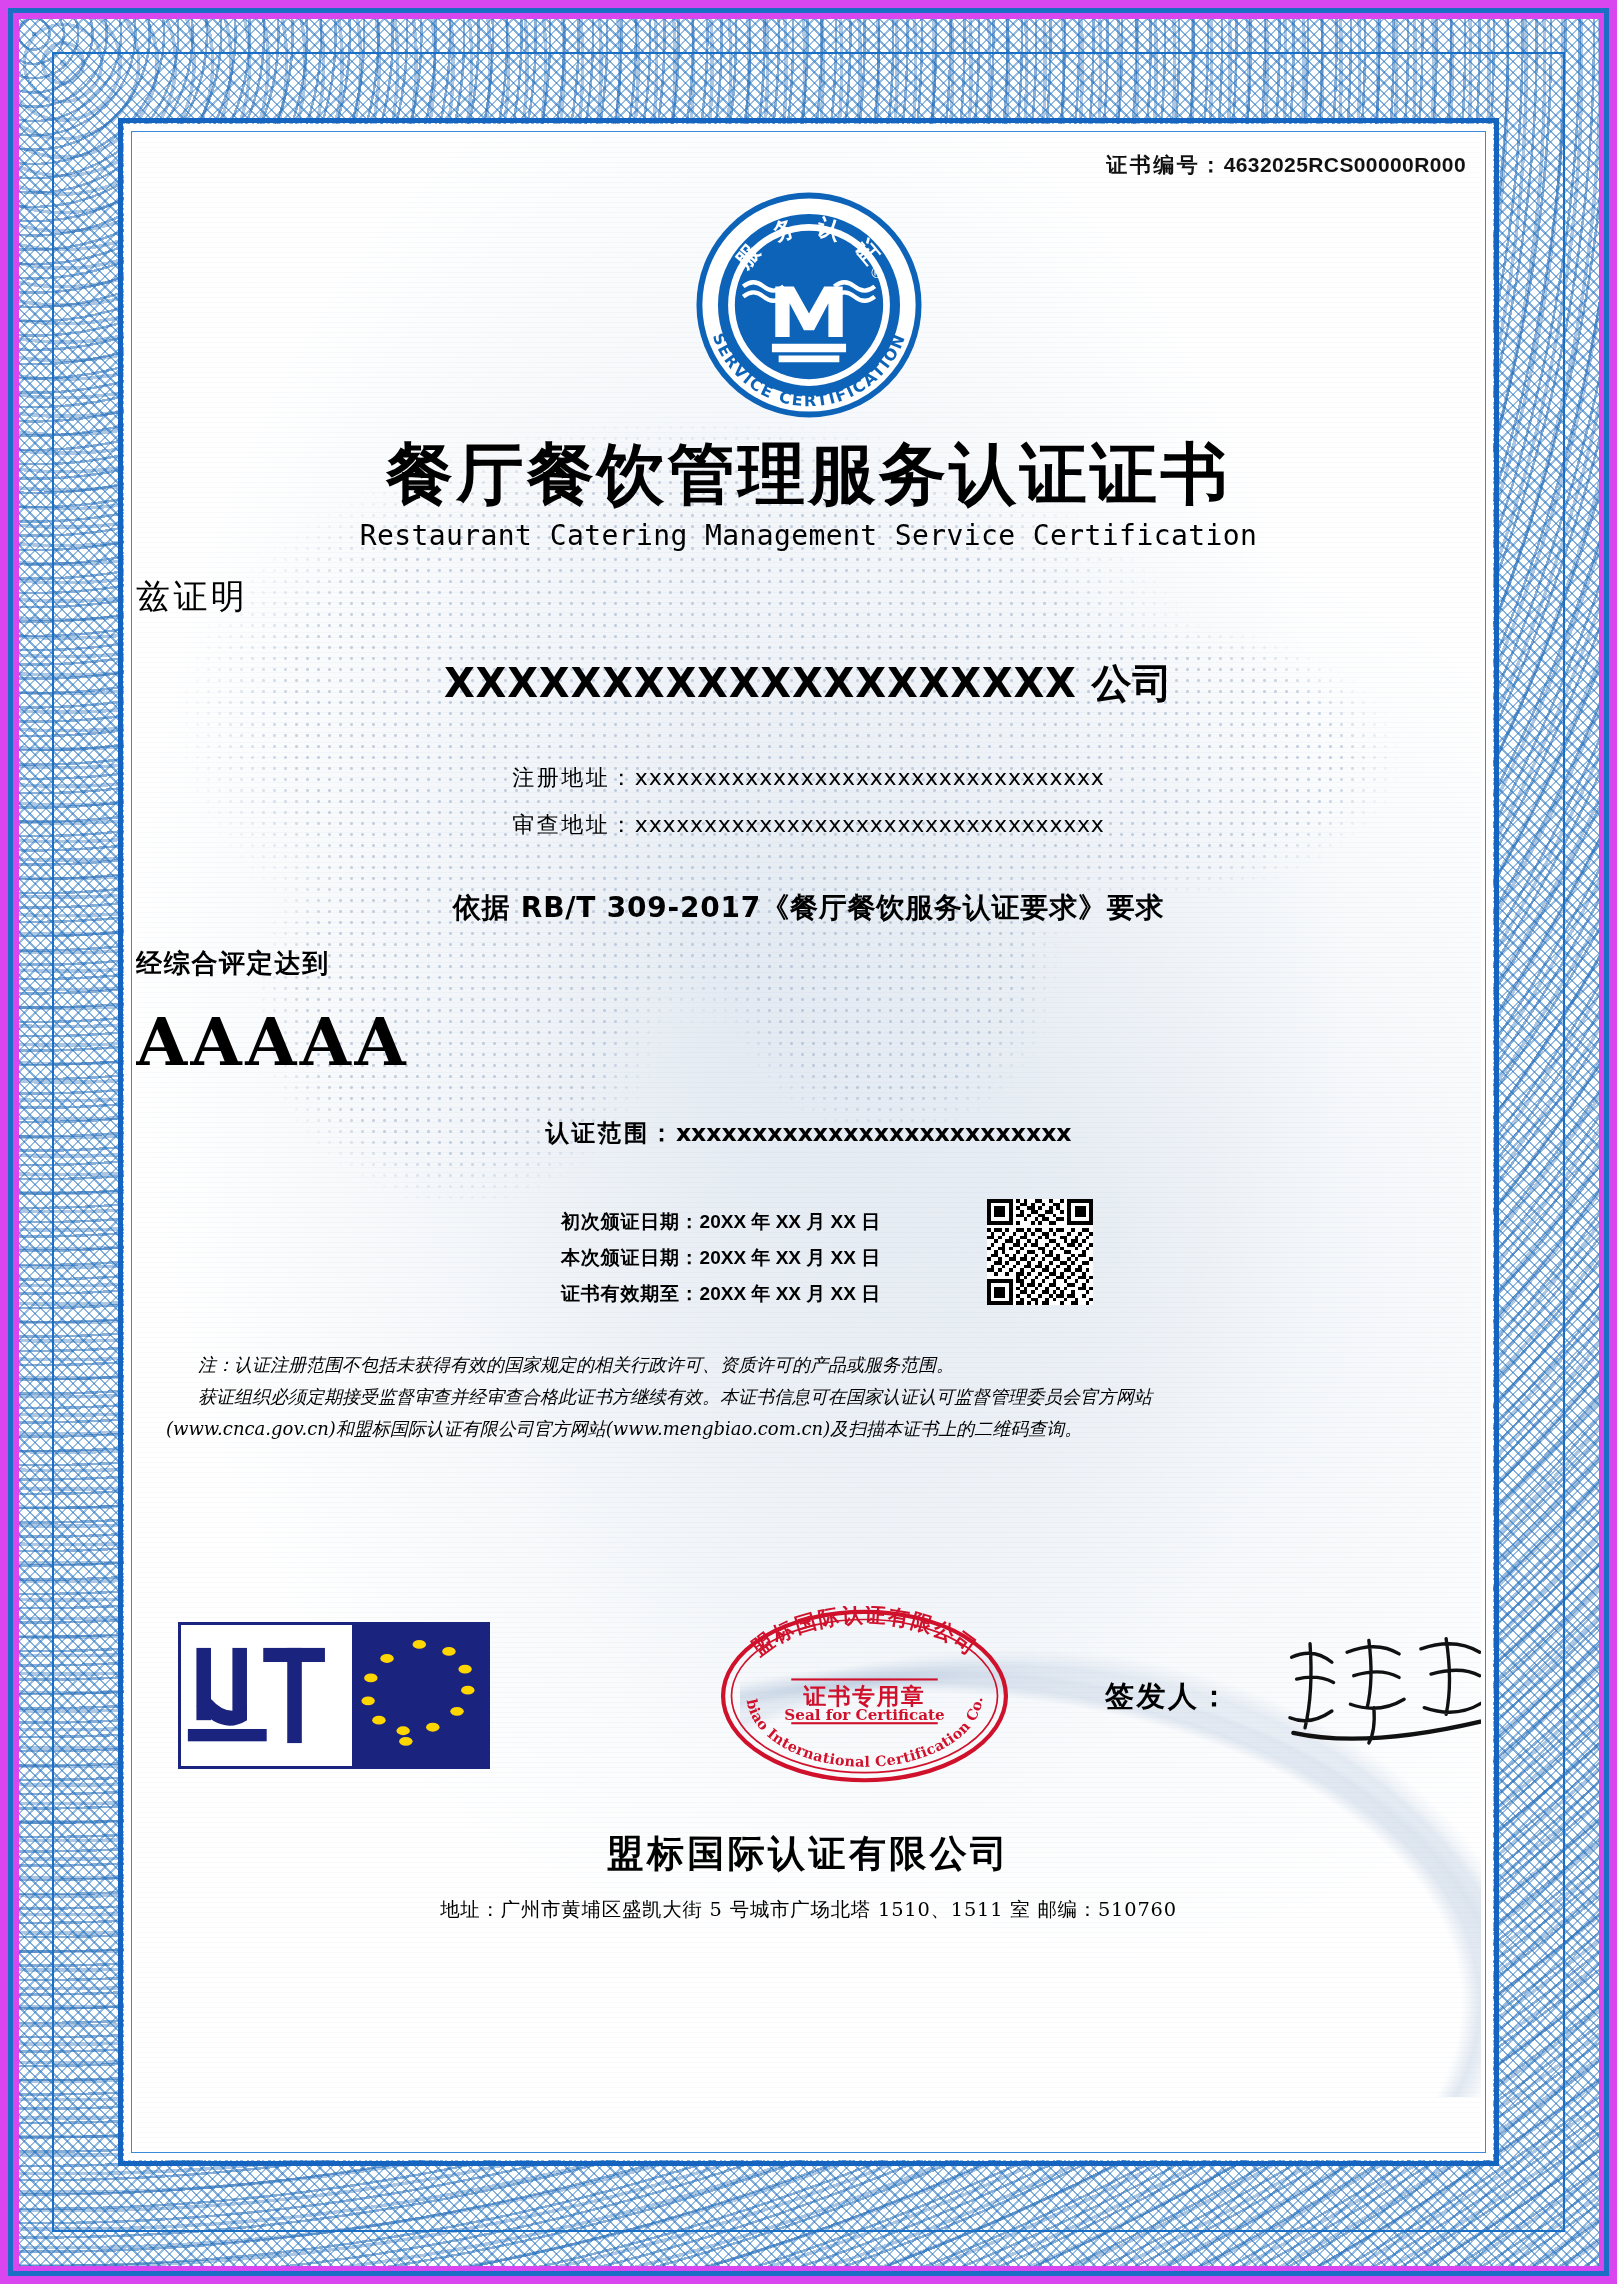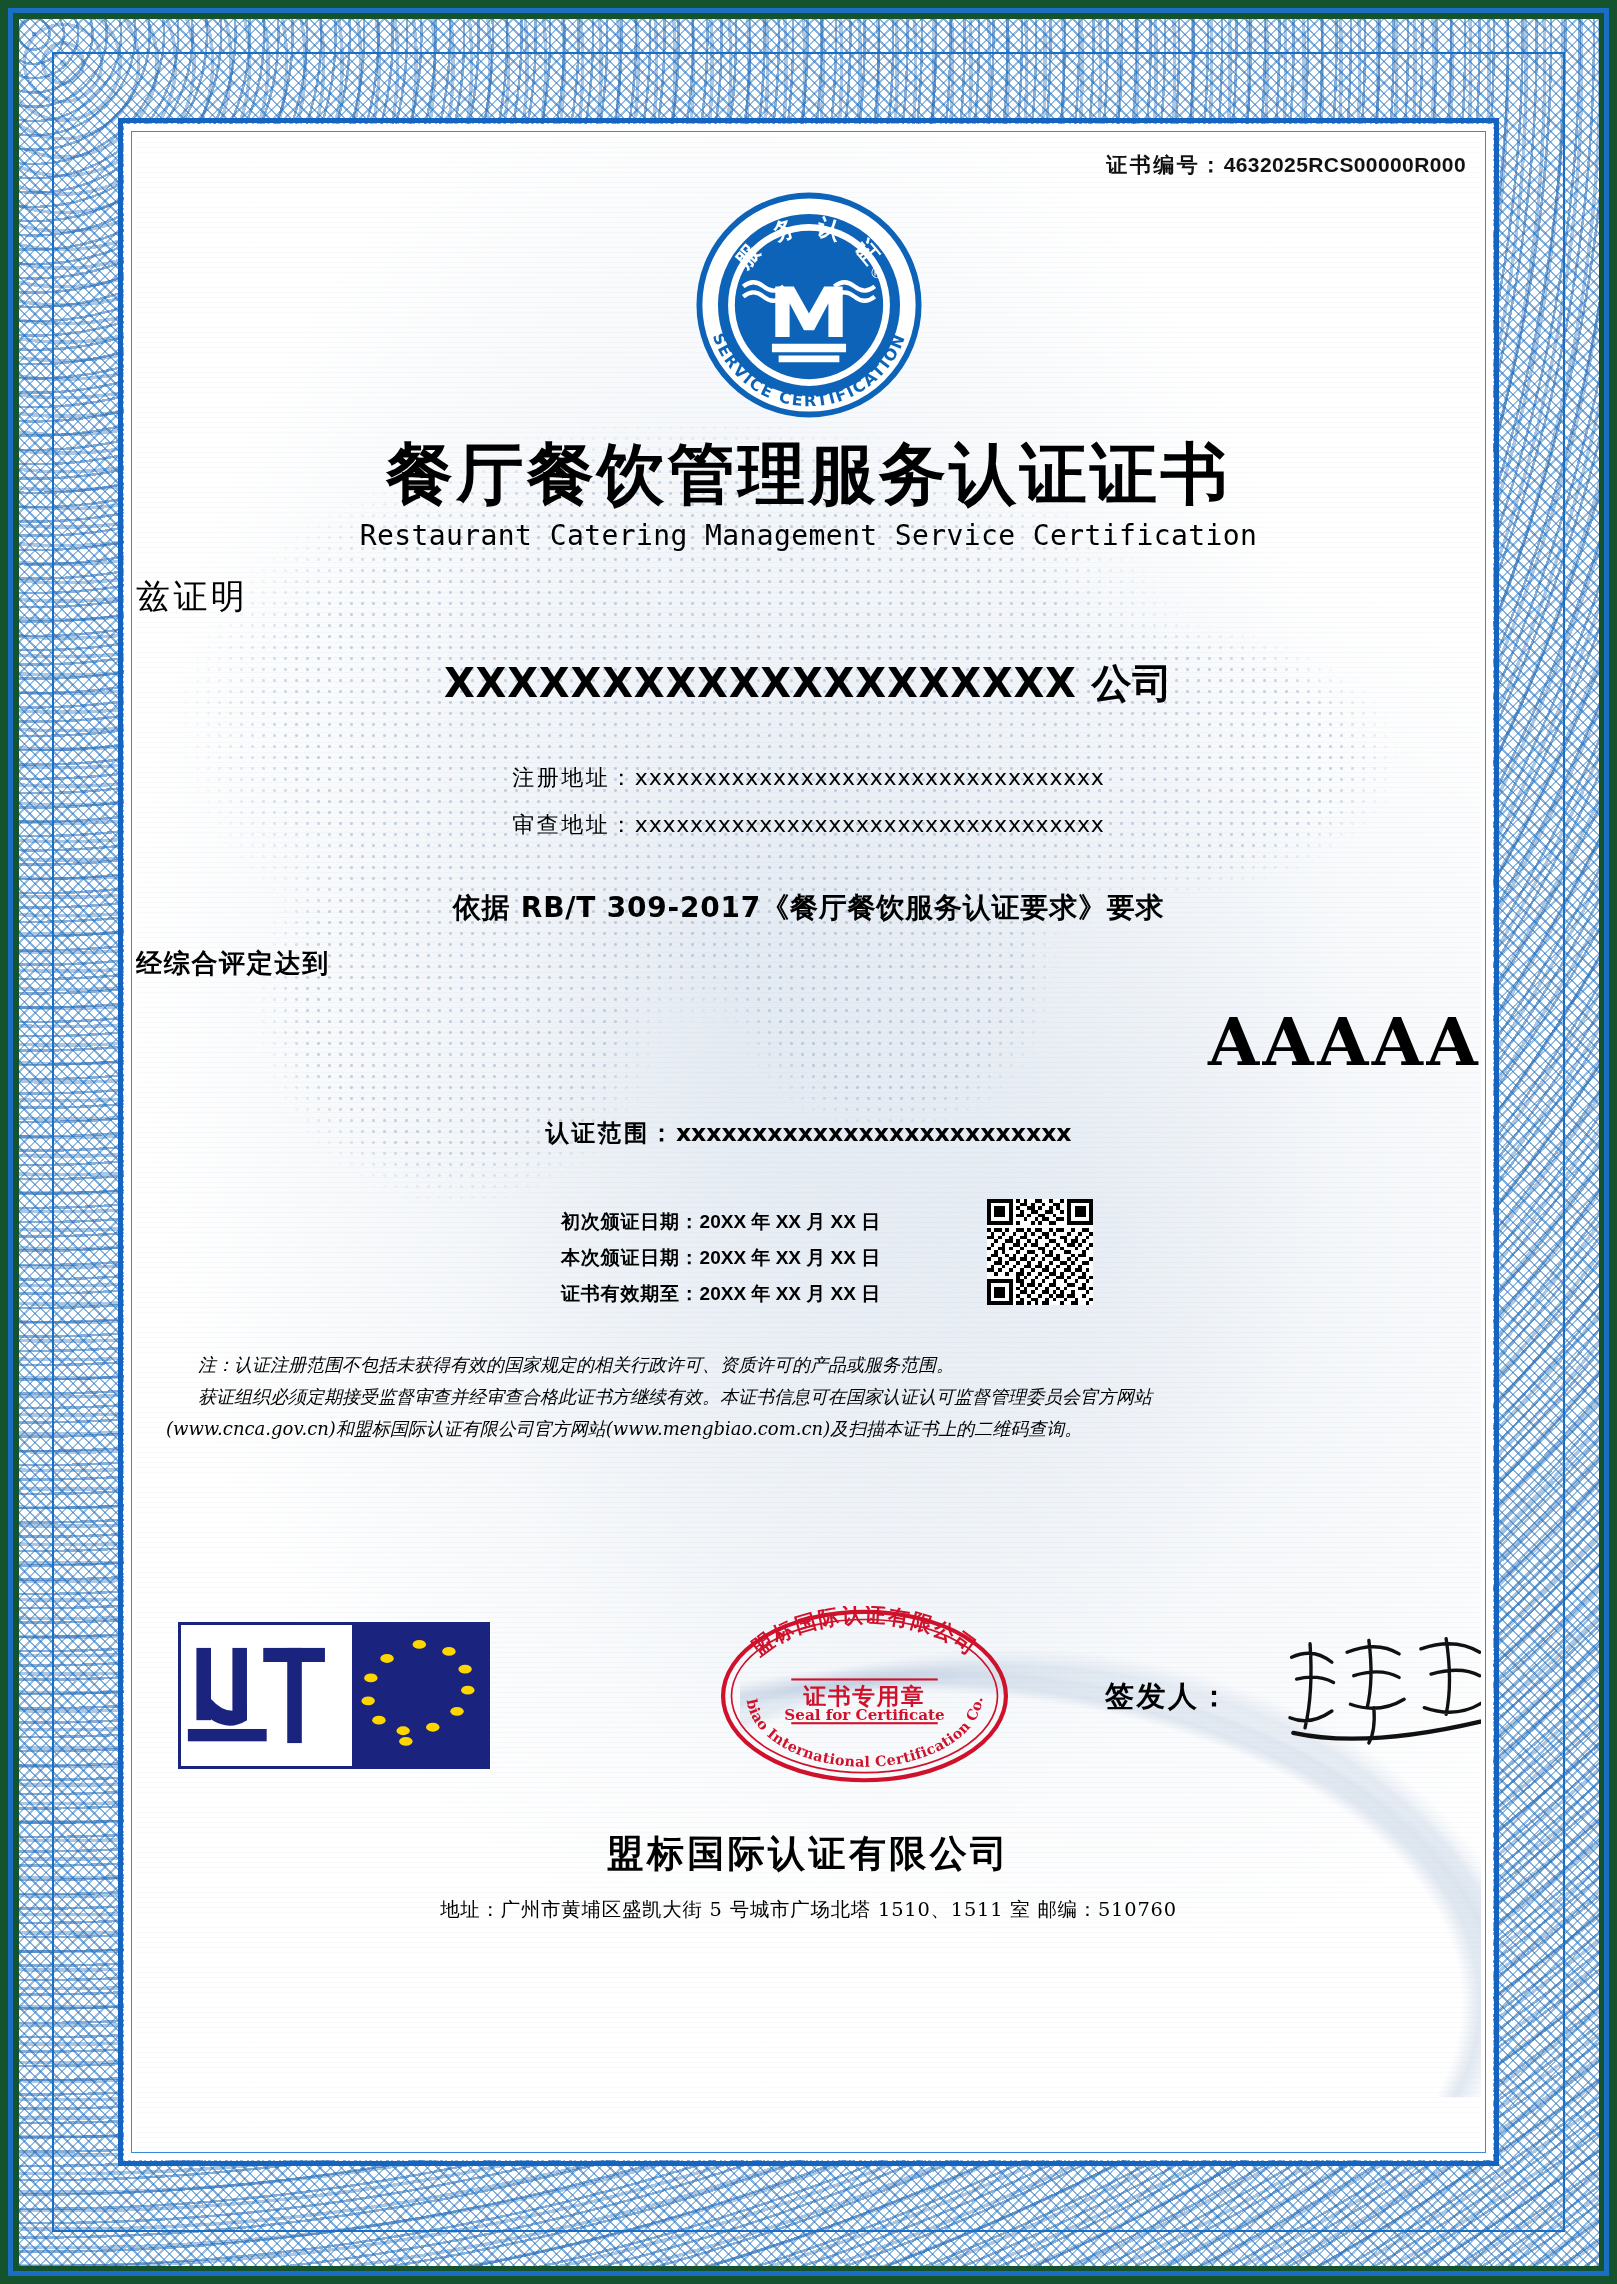--- a/index.html
+++ b/index.html
@@ -11,21 +11,21 @@
     width: 1617px;
     height: 2284px;
     font-family: "Liberation Sans", sans-serif;
     overflow: hidden;
   }
 
   .certificate {
     position: relative;
     width: 1617px;
     height: 2284px;
-    background: #14532d;
+    background: #d946ef;
     box-sizing: border-box;
   }
 
   
   .border-outer {
     position: absolute;
     left: 8.4px; top: 8.4px; right: 8.4px; bottom: 8.4px;
     border: 5px solid #1a6fc4;
     box-sizing: border-box;
   }
@@ -202,21 +202,21 @@
     text-align: left;
     font-family: "DejaVu Sans", "Liberation Sans", sans-serif;
     font-weight: 700;
     font-size: 26px;
     letter-spacing: 1.7px;
     color: #000000;
   }
   .grade {
     position: absolute;
     top: 867px; left: 0; right: 0;
-    text-align: right;
+    text-align: left;
     font-family: "DejaVu Serif", "Liberation Serif", serif;
     font-weight: 700;
     font-size: 66px;
     letter-spacing: 3.4px;
     color: #000000;
   }
 
   
   .scope {
     position: absolute;

